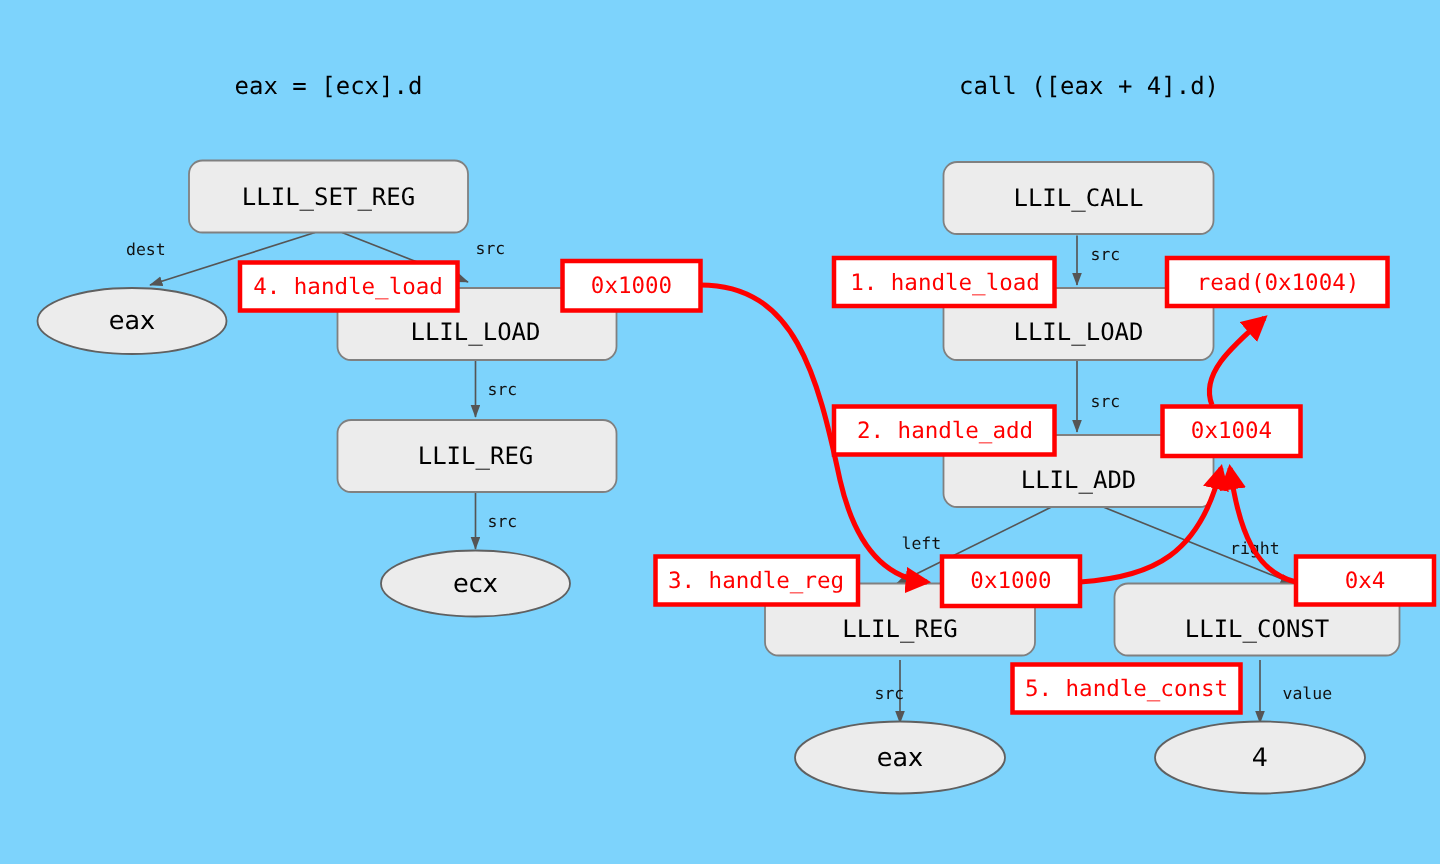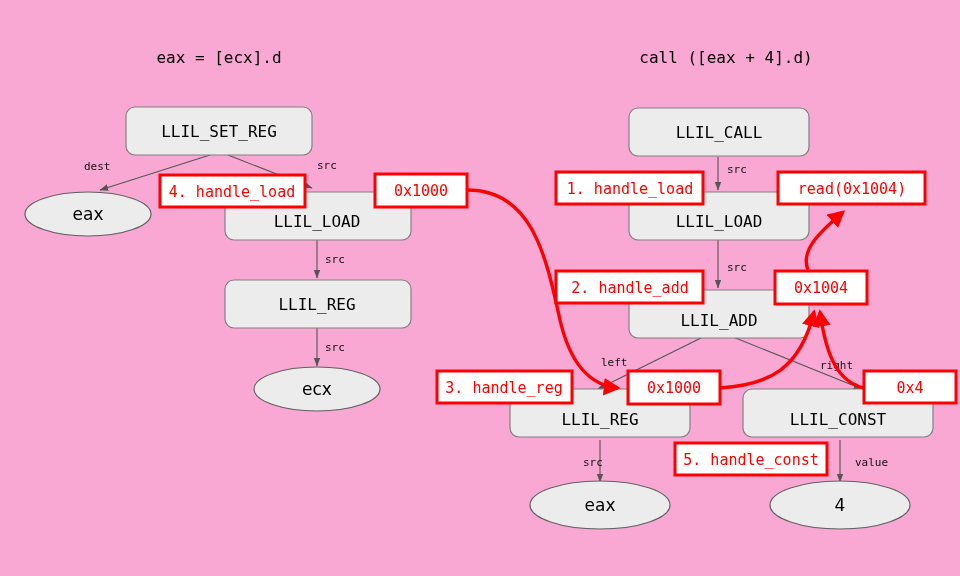--- a/index.html
+++ b/index.html
@@ -10,21 +10,21 @@
   body {
     width: 960px;
     height: 576px;
     overflow: hidden;
     font-family: "DejaVu Sans", sans-serif;
   }
   #canvas {
     position: relative;
     width: 960px;
     height: 576px;
-    background: #f9a8d4;
+    background: #7dd3fc;
   }
   svg.diagram {
     position: absolute;
     left: 0;
     top: 0;
     width: 960px;
     height: 576px;
   }
   .node-box {
     fill: #ececec;

